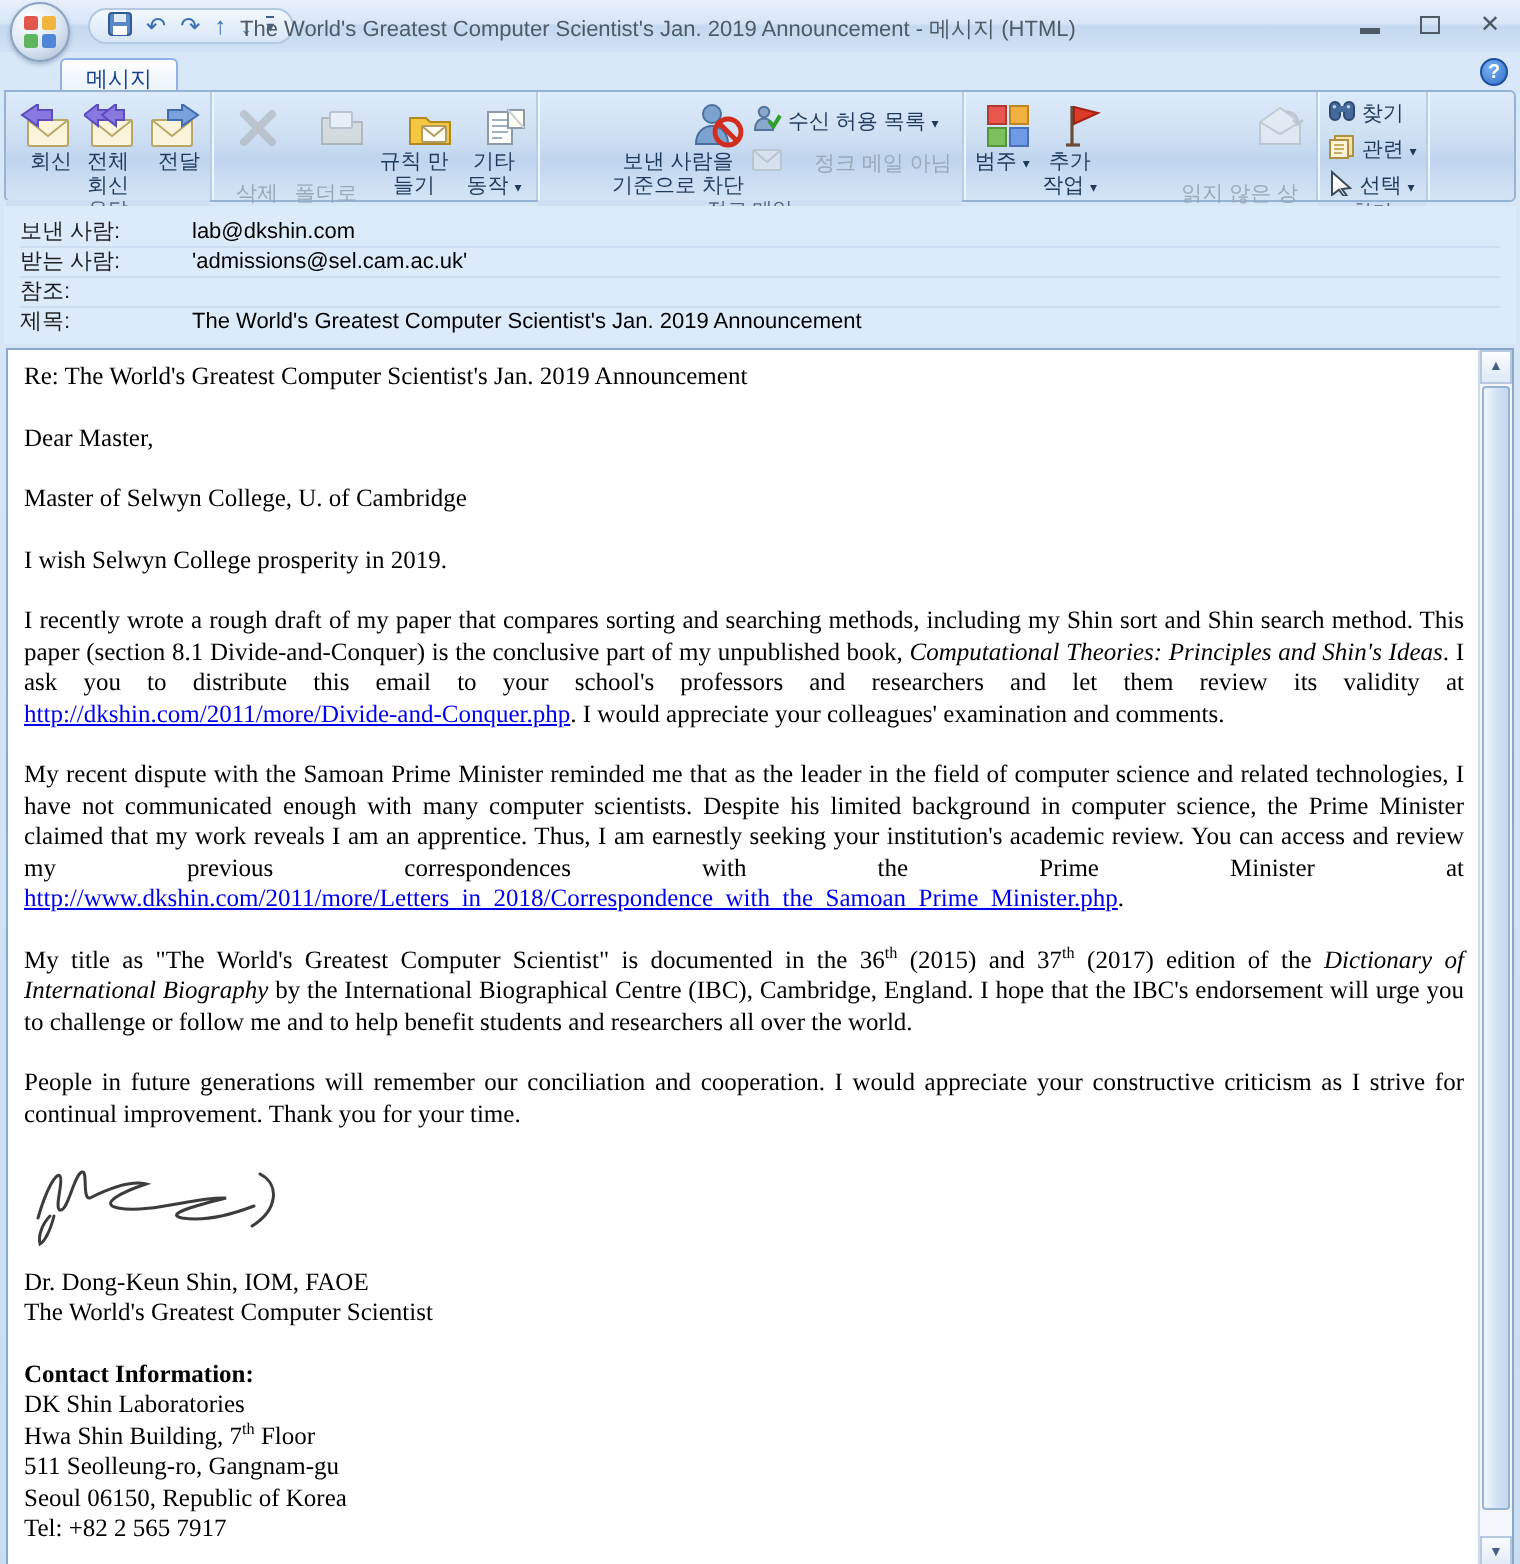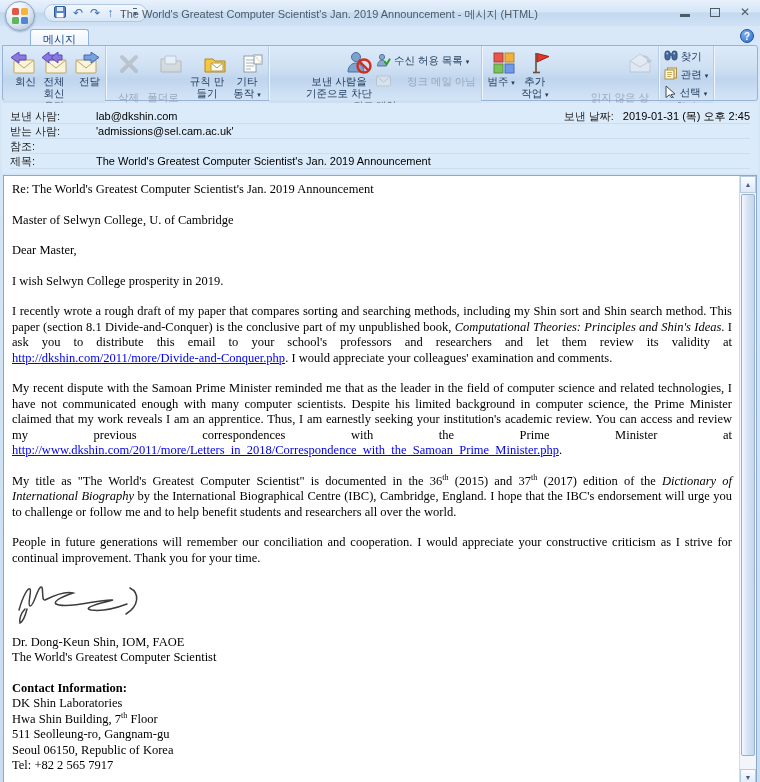--- a/index.html
+++ b/index.html
@@ -327,31 +327,27 @@
       <span class="hvalue">'admissions@sel.cam.ac.uk'</span>
     </div>
     <div class="hrow">
       <span class="hlabel">참조:</span>
       <span class="hvalue"></span>
     </div>
     <div class="hrow">
       <span class="hlabel">제목:</span>
       <span class="hvalue">The World's Greatest Computer Scientist's Jan. 2019 Announcement</span>
     </div>
-    <div class="sentdate">
-      <span class="hlabel">보낸 날짜:</span>
-      <span>2019-01-31 (목) 오후 2:45</span>
-    </div>
   </div>
 
   <div class="bodywrap">
     <div class="bodytext">
       <p>Re: The World's Greatest Computer Scientist's Jan. 2019 Announcement</p>
+      <p>Dear Master,</p>
       <p>Master of Selwyn College, U. of Cambridge</p>
-      <p>Dear Master,</p>
       <p>I wish Selwyn College prosperity in 2019.</p>
       <p class="just"><span>I recently wrote a rough draft of my paper that compares sorting and searching methods, including my Shin sort and Shin search method.  This paper (section 8.1 Divide-and-Conquer) is the conclusive part of my unpublished book, </span><span class="r-i">Computational Theories: Principles and Shin's Ideas</span><span>. I ask you to distribute this email to your school's professors and researchers and let them review its validity at </span><a href="#" class="r-link">http://dkshin.com/2011/more/Divide-and-Conquer.php</a><span>. I would appreciate your colleagues' examination and comments.</span></p>
       <p class="just"><span>My recent dispute with the Samoan Prime Minister reminded me that as the leader in the field of computer science and related technologies, I have not communicated enough with many computer scientists. Despite his limited background in computer science, the Prime Minister claimed that my work reveals I am an apprentice. Thus, I am earnestly seeking your institution's academic review. You can access and review my previous correspondences with the Prime Minister at </span><a href="#" class="r-link">http://www.dkshin.com/2011/more/Letters_in_2018/Correspondence_with_the_Samoan_Prime_Minister.php</a><span>.</span></p>
       <p class="just"><span>My title as "The World's Greatest Computer Scientist" is documented in the 36</span><span class="r-sup">th</span><span> (2015) and 37</span><span class="r-sup">th</span><span> (2017) edition of the </span><span class="r-i">Dictionary of International Biography</span><span> by the International Biographical Centre (IBC), Cambridge, England. I hope that the IBC's endorsement will urge you to challenge or follow me and to help benefit students and researchers all over the world.</span></p>
       <p class="just">People in future generations will remember our conciliation and cooperation. I would appreciate your constructive criticism as I strive for continual improvement. Thank you for your time.</p>
       <div class="sigblock">
         <svg width="138" height="50" viewBox="0 0 138 50">
           <g fill="none" stroke="#3c3c3c" stroke-width="1.5" stroke-linecap="round">
             <path d="M5 32 C9 18 14 9 16 11 C18 13 13 27 16 28 C20 29 23 10 27 9 C30 8 27 23 31 22 C39 18 51 13 59 15 C47 19 35 25 45 27 C61 30 85 21 99 22 C87 25 67 30 77 32 C91 34 105 29 113 26"></path>
             <path d="M116 10 C126 15 125 28 112 36"></path>

